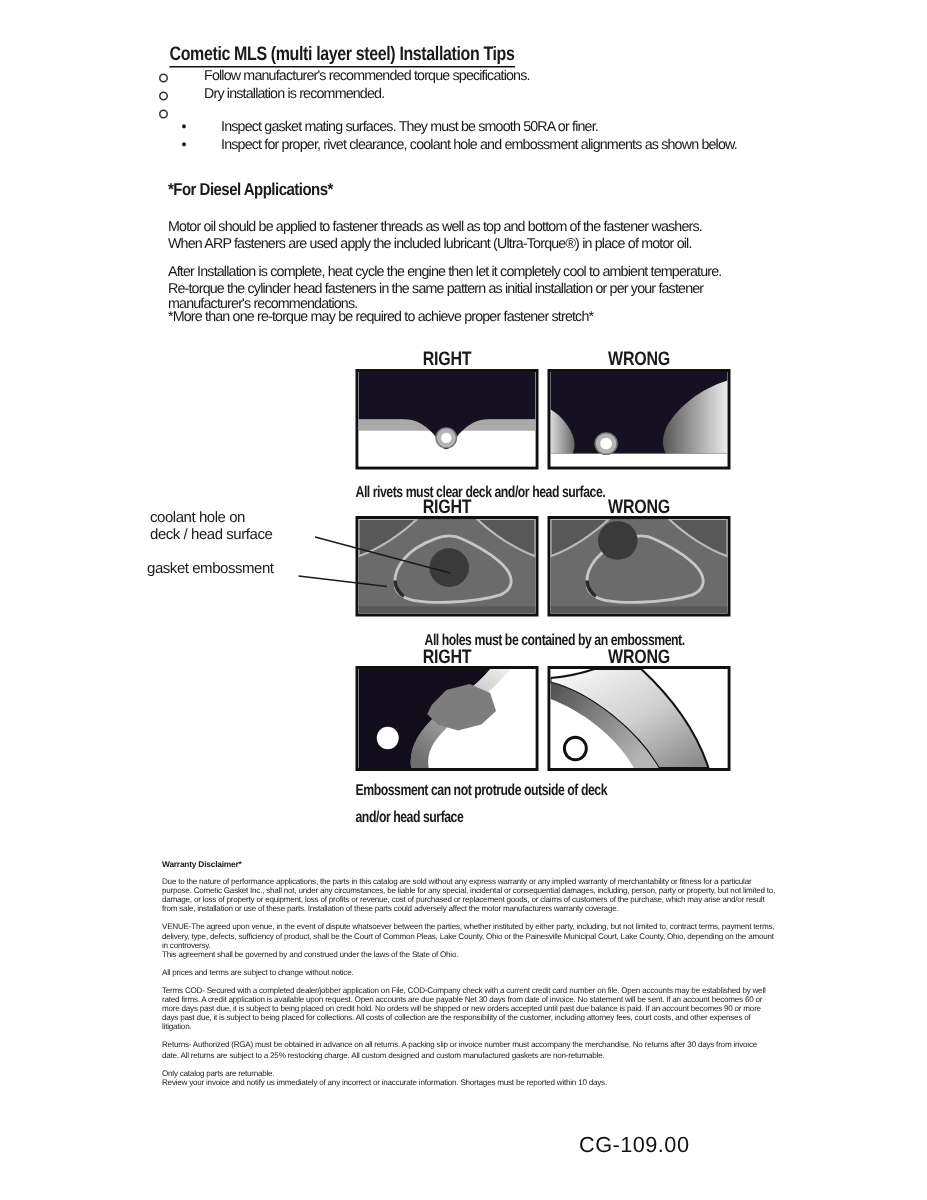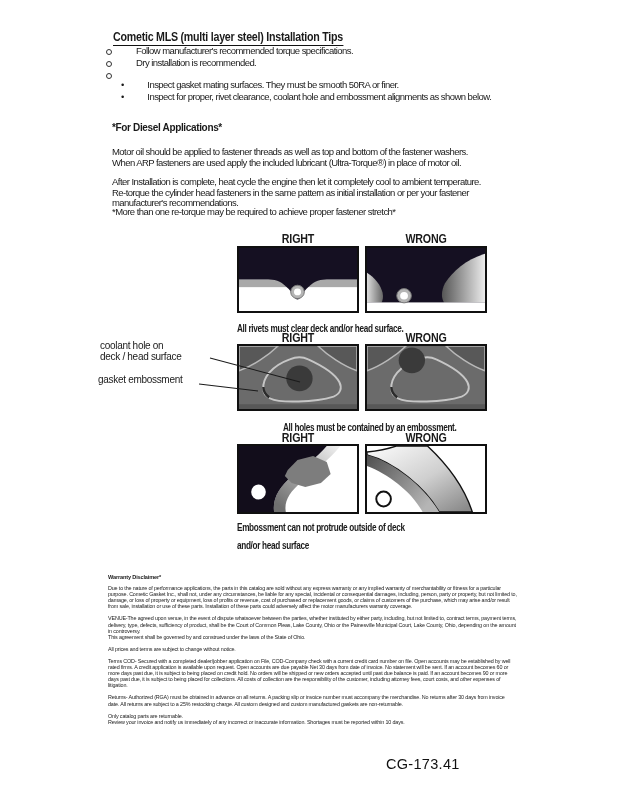--- a/index.html
+++ b/index.html
@@ -218,13 +218,13 @@
   <p>Due to the nature of performance applications, the parts in this catalog are sold without any express warranty or any implied warranty of merchantability or fitness for a particular purpose.  Cometic Gasket Inc., shall not, under any circumstances, be liable for any special, incidental or consequential damages, including, person, party or property, but not limited to, damage, or loss of property or equipment, loss of profits or revenue, cost of purchased or replacement goods, or claims of customers of the purchase, which may arise and/or result from sale, installation or use of these parts.  Installation of these parts could adversely affect the motor manufacturers warranty coverage.</p>
   <p class="tight">VENUE-The agreed upon venue, in the event of dispute whatsoever between the parties, whether instituted by either party, including, but not limited to, contract terms, payment terms, delivery, type, defects, sufficiency of product, shall be the Court of Common Pleas, Lake County, Ohio or the Painesville Municipal Court, Lake County, Ohio, depending on the amount in controversy.</p>
   <p>This agreement shall be governed by and construed under the laws of the State of Ohio.</p>
   <p>All prices and terms are subject to change without notice.</p>
   <p>Terms COD- Secured with a completed dealer/jobber application on File, COD-Company check with a current credit card number on file.  Open accounts may be established by well rated firms.  A credit application is available upon request.  Open accounts are due payable Net 30 days from date of invoice.  No statement will be sent.  If an account becomes 60 or more days past due, it is subject to being placed on credit hold.  No orders will be shipped or new orders accepted until past due balance is paid.  If an account becomes 90 or more days past due, it is subject to being placed for collections.  All costs of collection are the responsibility of the customer, including attorney fees, court costs, and other expenses of litigation.</p>
   <p>Returns- Authorized (RGA) must be obtained in advance on all returns.  A packing slip or invoice number must accompany the merchandise.  No returns after 30 days from invoice date.  All returns are subject to a 25% restocking charge.  All custom designed and custom manufactured gaskets are non-returnable.</p>
   <p class="tight">Only catalog parts are returnable.</p>
   <p>Review your invoice and notify us immediately of any incorrect or inaccurate information.  Shortages must be reported within 10 days.</p>
 </div>
 
-<div class="abs pagenum" style="left:386px; top:756px;">CG-173.41</div>
+<div class="abs pagenum" style="left:386px; top:756px;">CG-109.00</div>
 
 </body></html>

